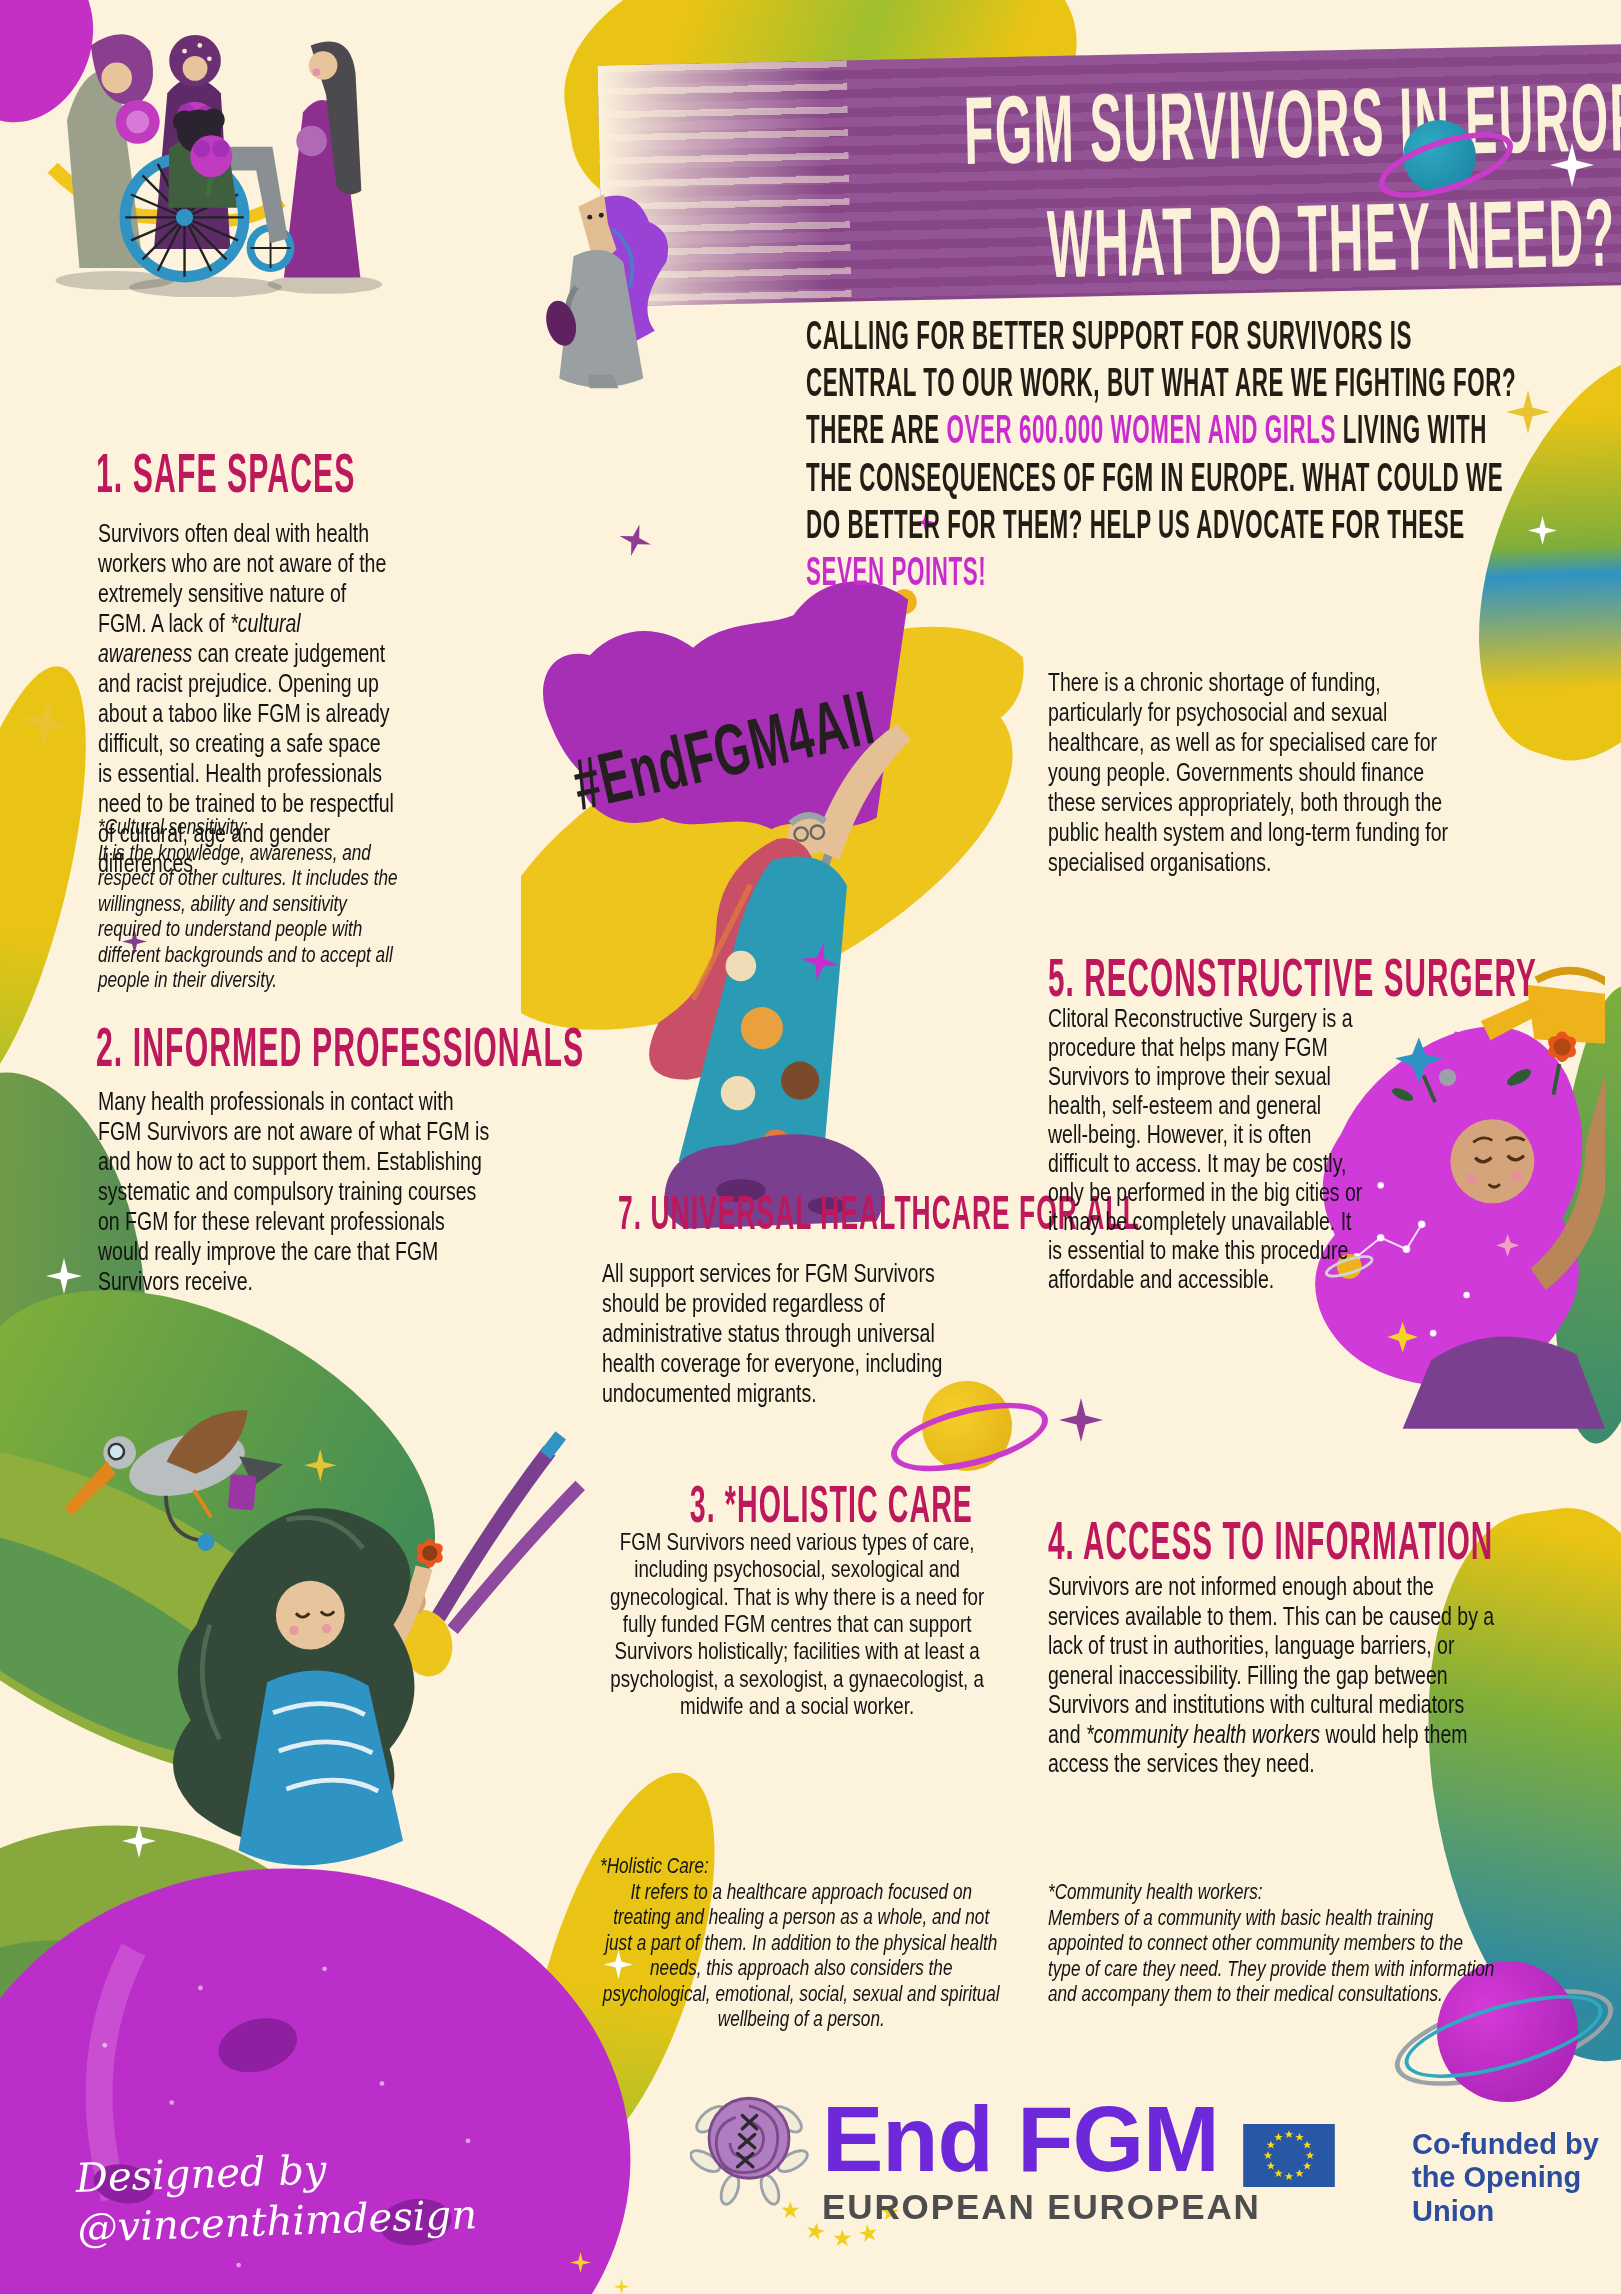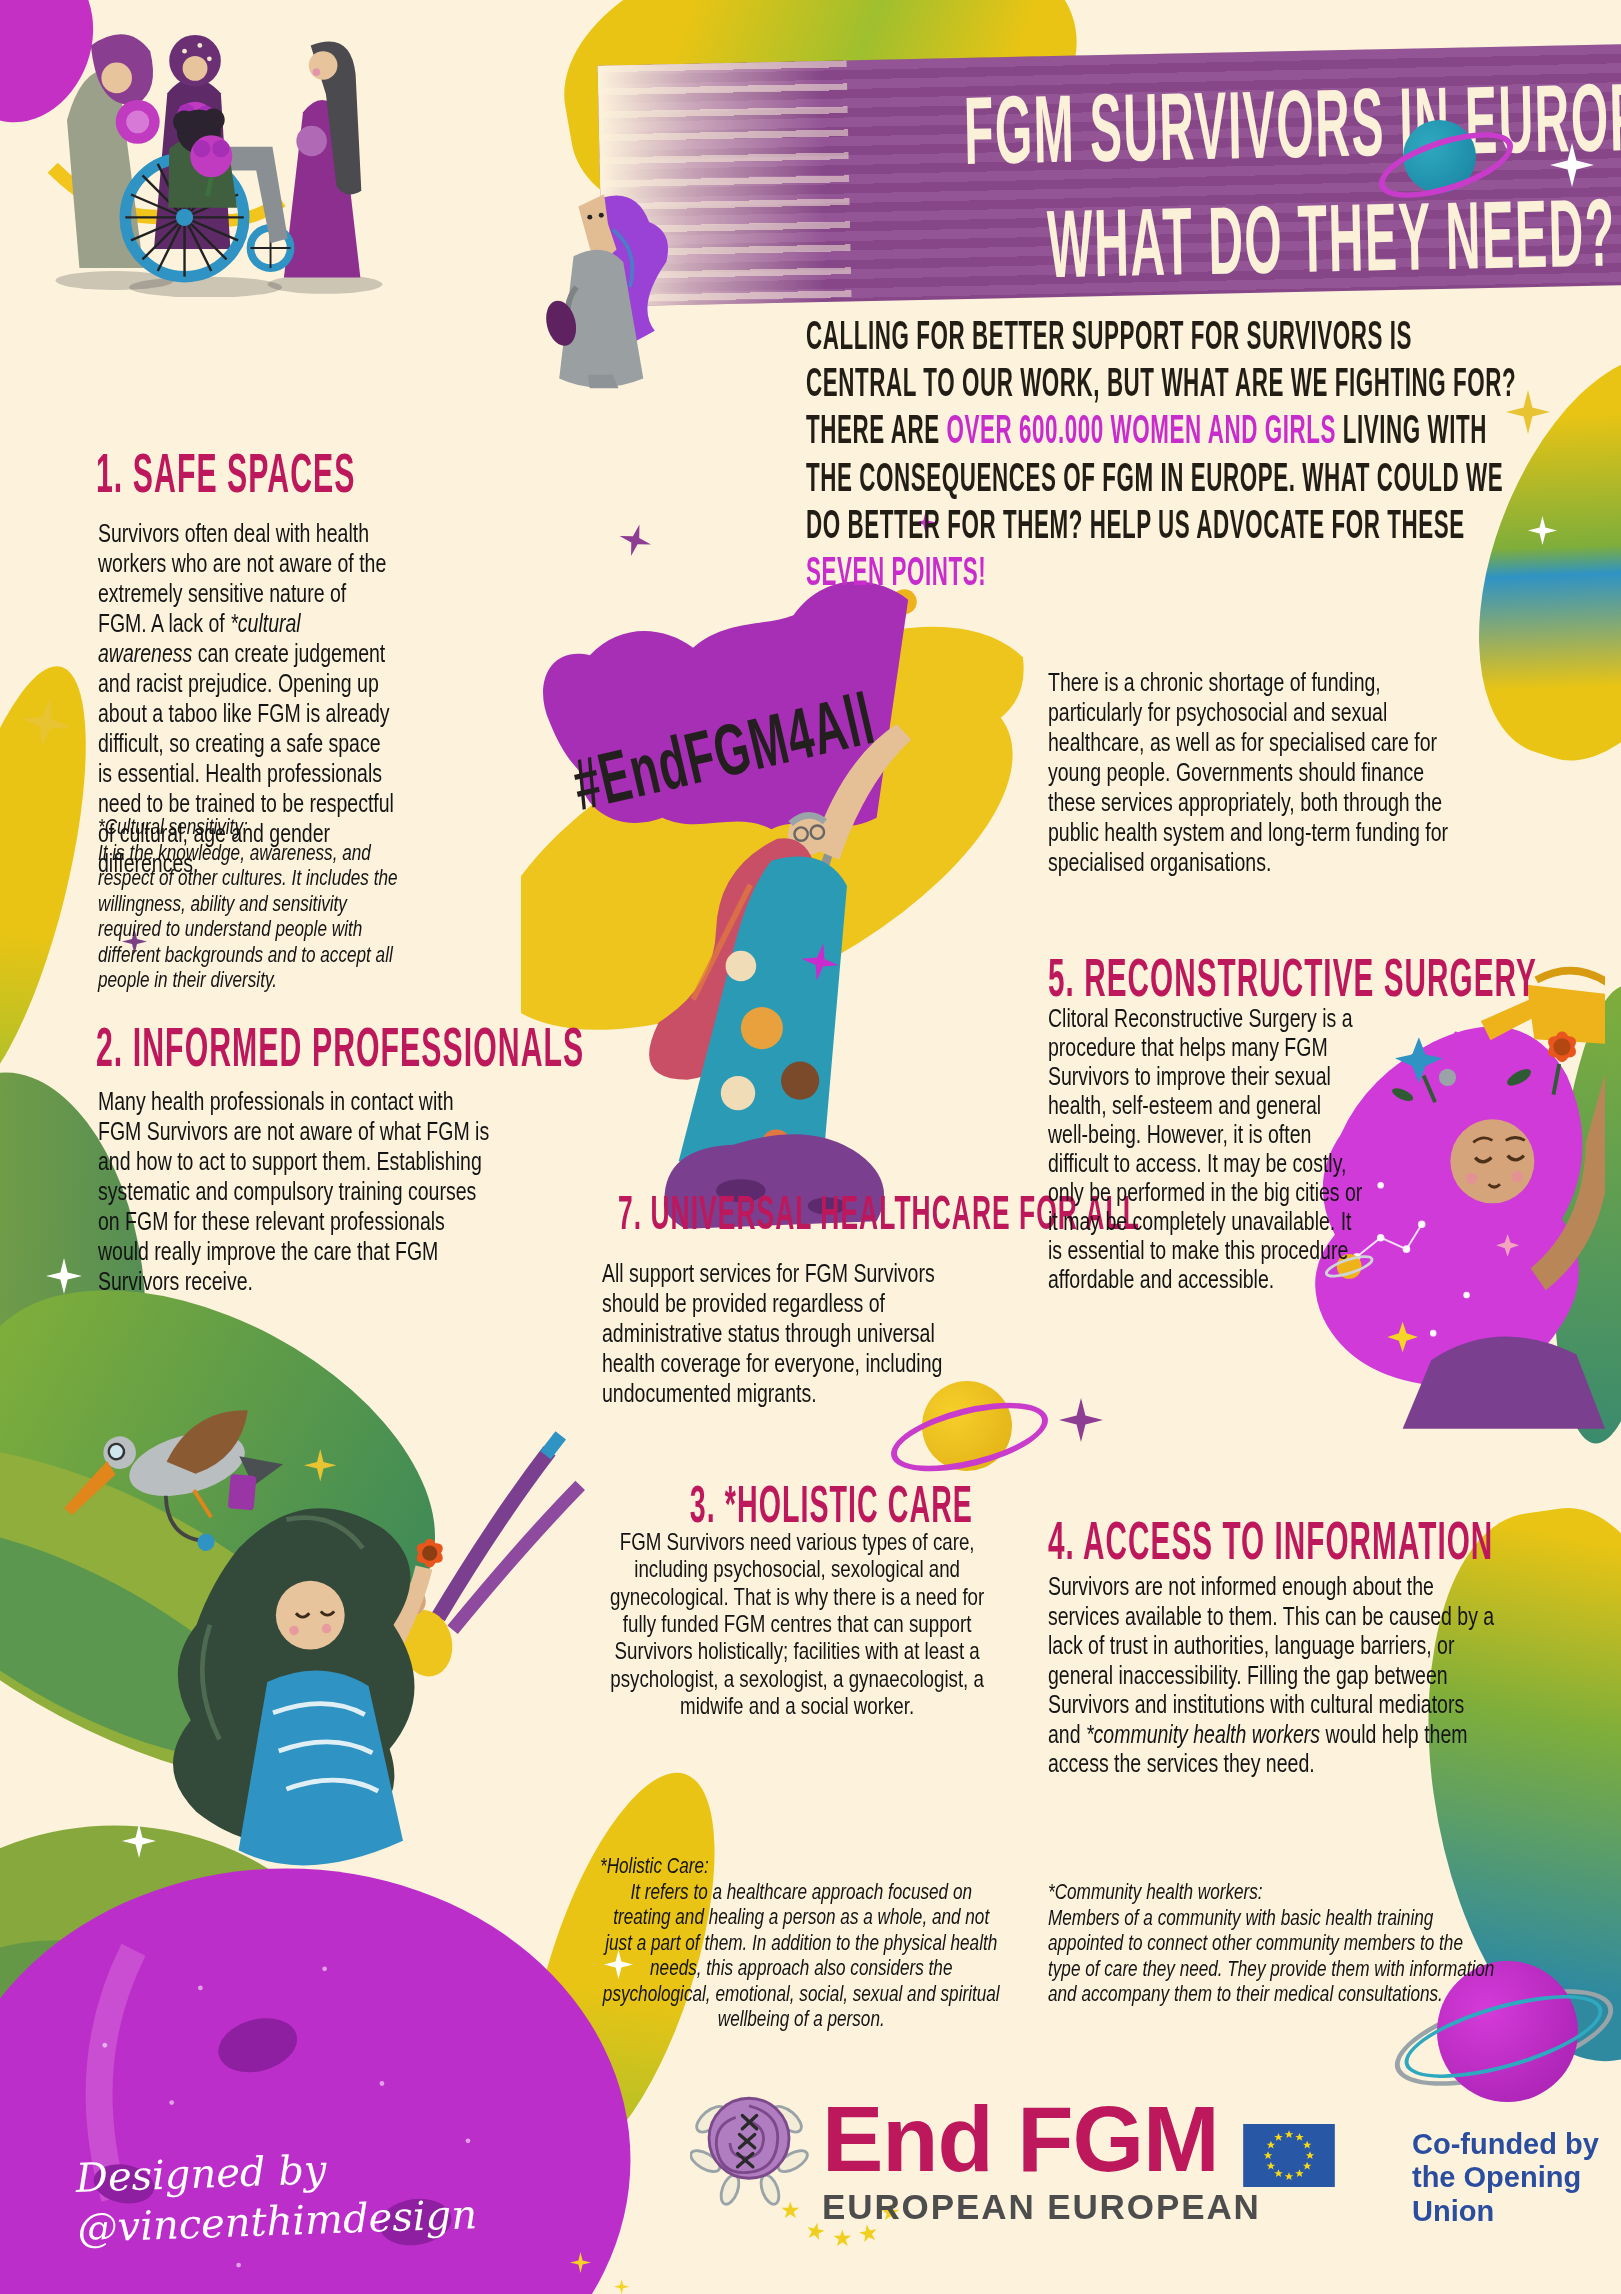--- a/index.html
+++ b/index.html
@@ -21,21 +21,21 @@
   .banner-brush2{position:absolute;right:0;top:0;bottom:0;width:100%;
     background:repeating-linear-gradient(180deg,rgba(255,255,255,.06) 0 9.6px,rgba(0,0,0,.05) 9.6px 19px);}
   .title{color:#fbf0d8;font-size:96px;line-height:1.2;font-weight:600;letter-spacing:2.9px;text-transform:uppercase;text-align:center;}
   .cond-c{display:inline-block;white-space:nowrap;transform:scaleX(.5);transform-origin:center top;}
   .intro{font-size:40px;line-height:1.18;font-weight:600;letter-spacing:1px;color:#221d15;text-transform:uppercase;transform:scaleX(.56);transform-origin:left top;}
   .sp{position:absolute;z-index:3;clip-path:polygon(50% 0%,60% 40%,100% 50%,60% 60%,50% 100%,40% 60%,0% 50%,40% 40%);}
   .planet{position:absolute;z-index:3;}
   .pc{position:absolute;border-radius:50%;}
   .pring{position:absolute;border-radius:50%;background:transparent;}
   .eu-txt{color:#2a4da0;font-weight:700;font-size:29px;line-height:1.15;}
-  .logo-name{color:#be185d;font-weight:800;font-size:92px;line-height:1;letter-spacing:-1px;}
+  .logo-name{color:#6d28d9;font-weight:800;font-size:92px;line-height:1;letter-spacing:-1px;}
   .logo-sub{color:#4d4d4d;font-weight:600;font-size:35px;letter-spacing:1.9px;line-height:1;}
   .script{font-family:"DejaVu Serif",serif;font-style:italic;color:#ffffff;font-size:40px;line-height:1.25;transform:rotate(-2deg);transform-origin:left top;}
   .arc-star{position:absolute;z-index:4;color:#f0cf1e;font-size:23px;}
 </style>
 </head>
 <body>
 
 <div class="page">
 
   <div class="blob" style="left:-43px;top:-43px;width:134px;height:167px;background:#c42fc4;border-radius:50%;transform:rotate(20deg);"></div>

